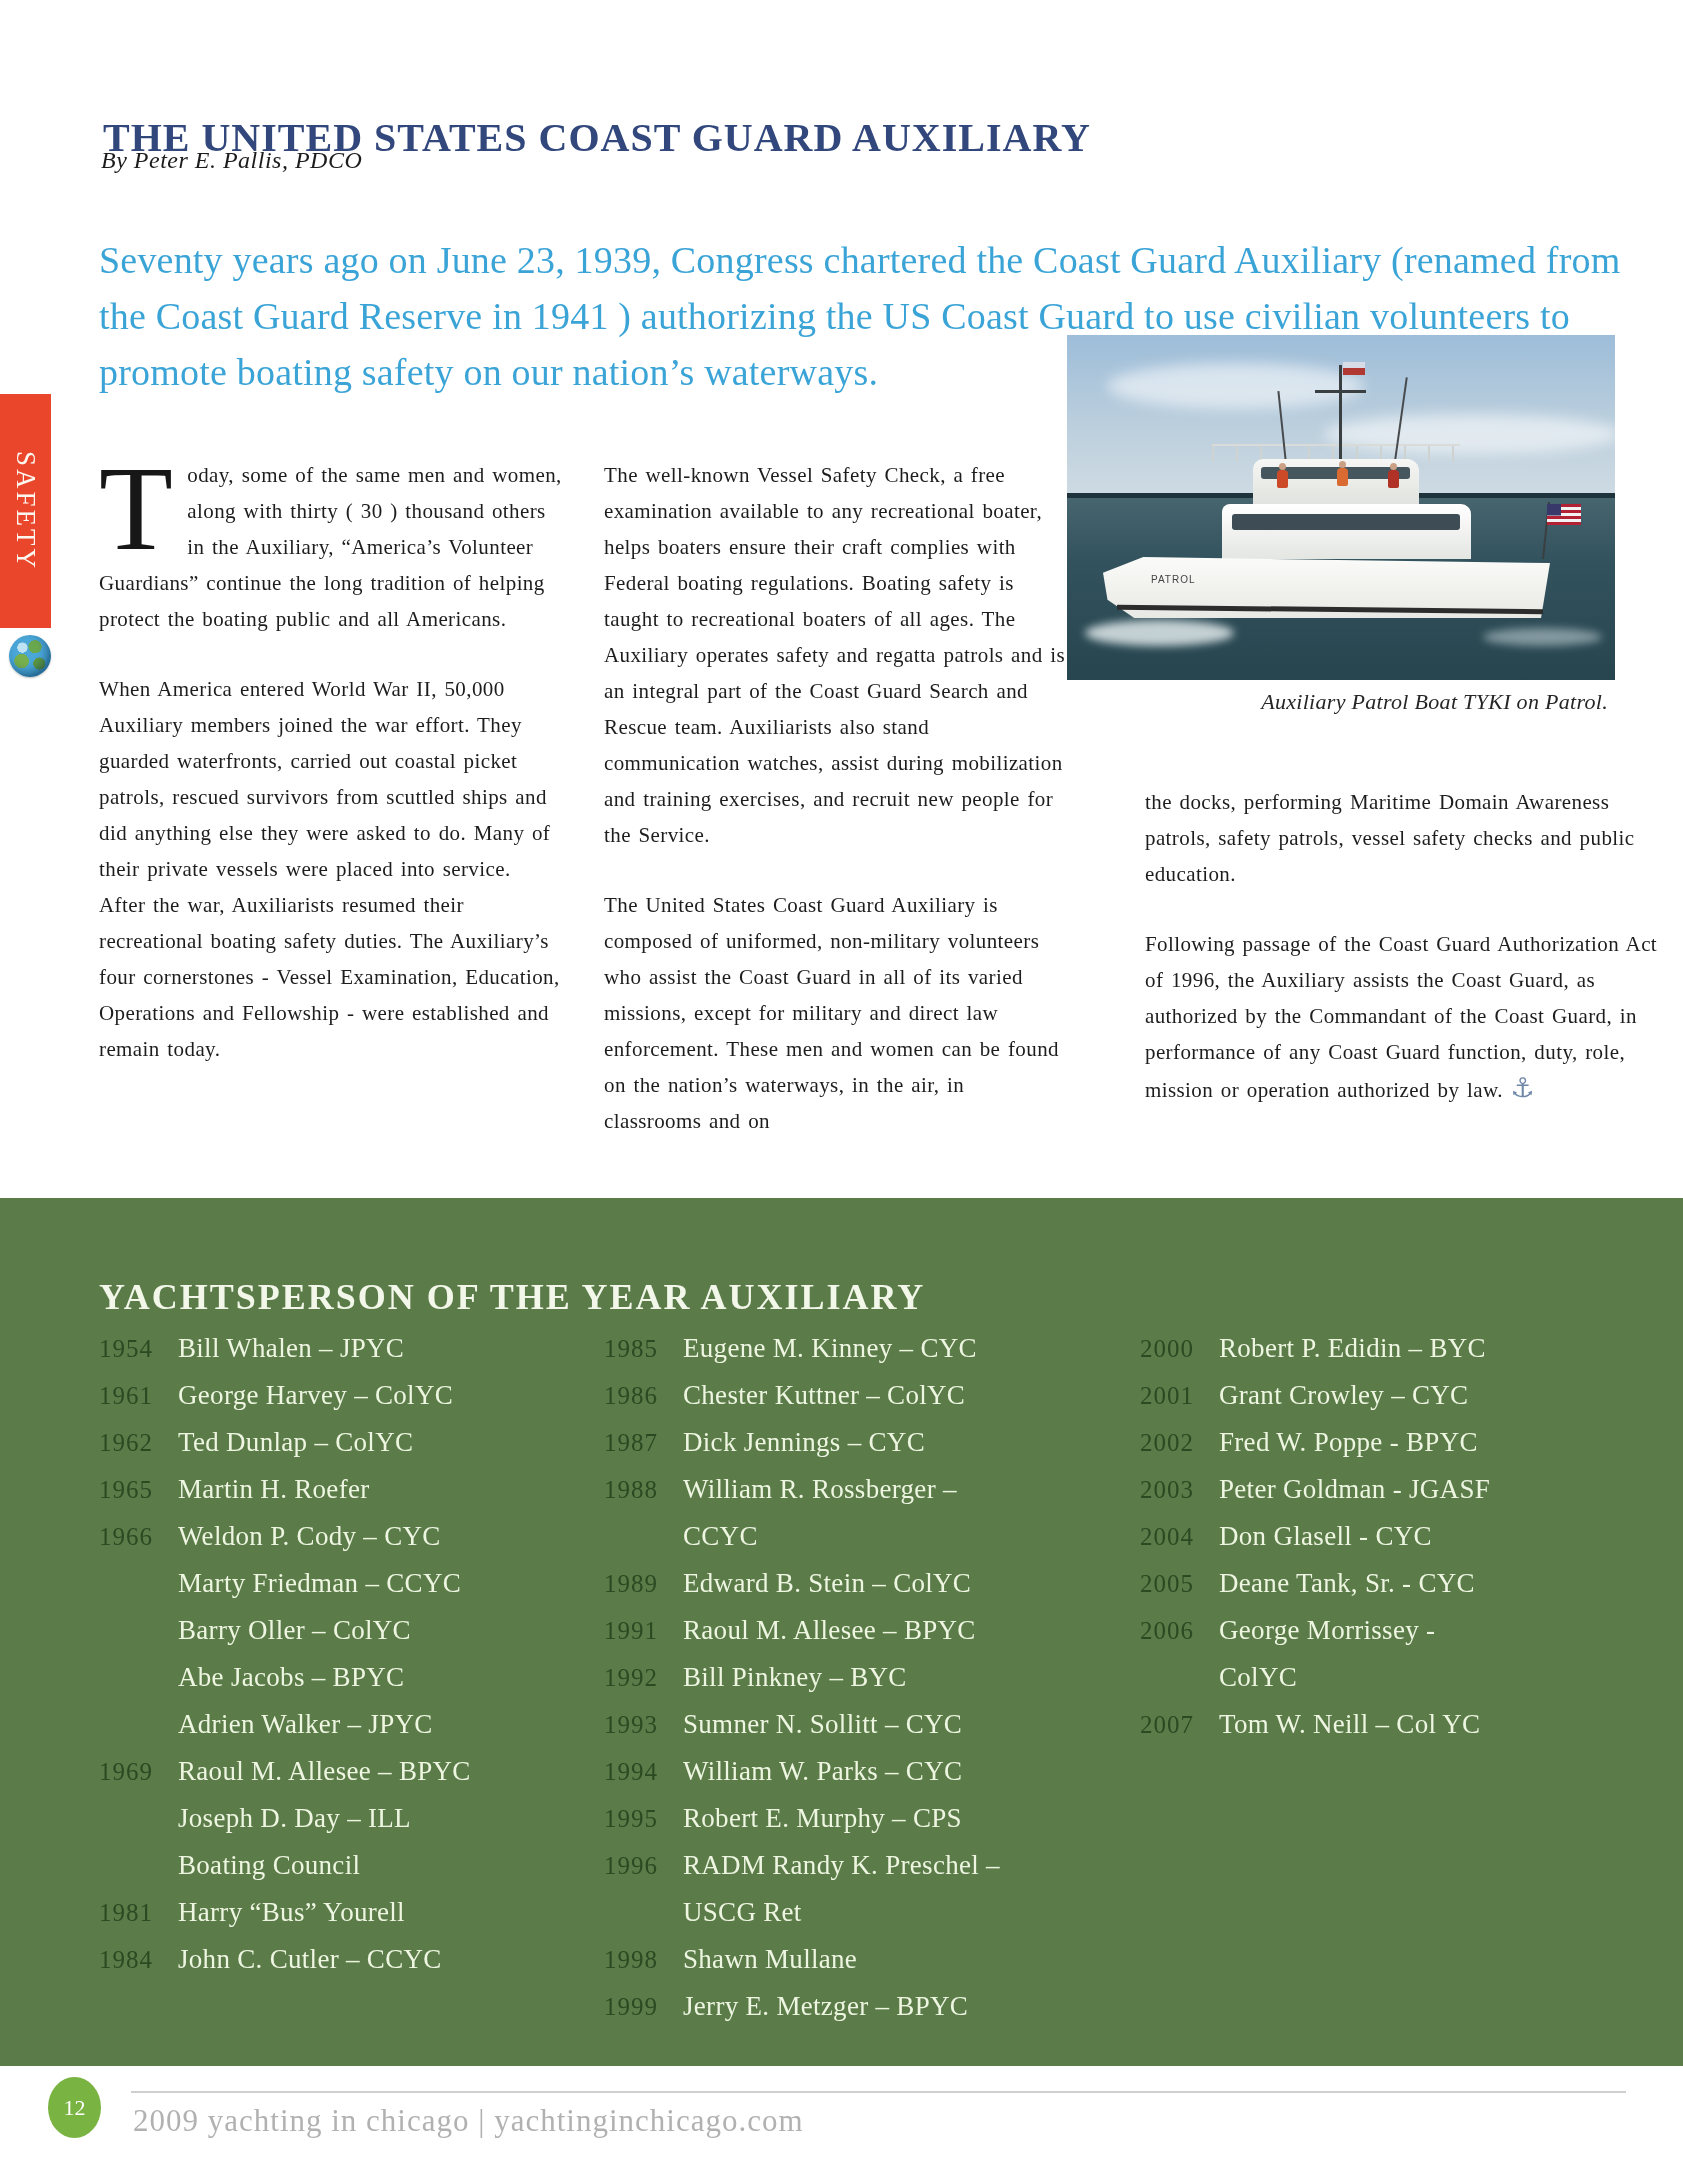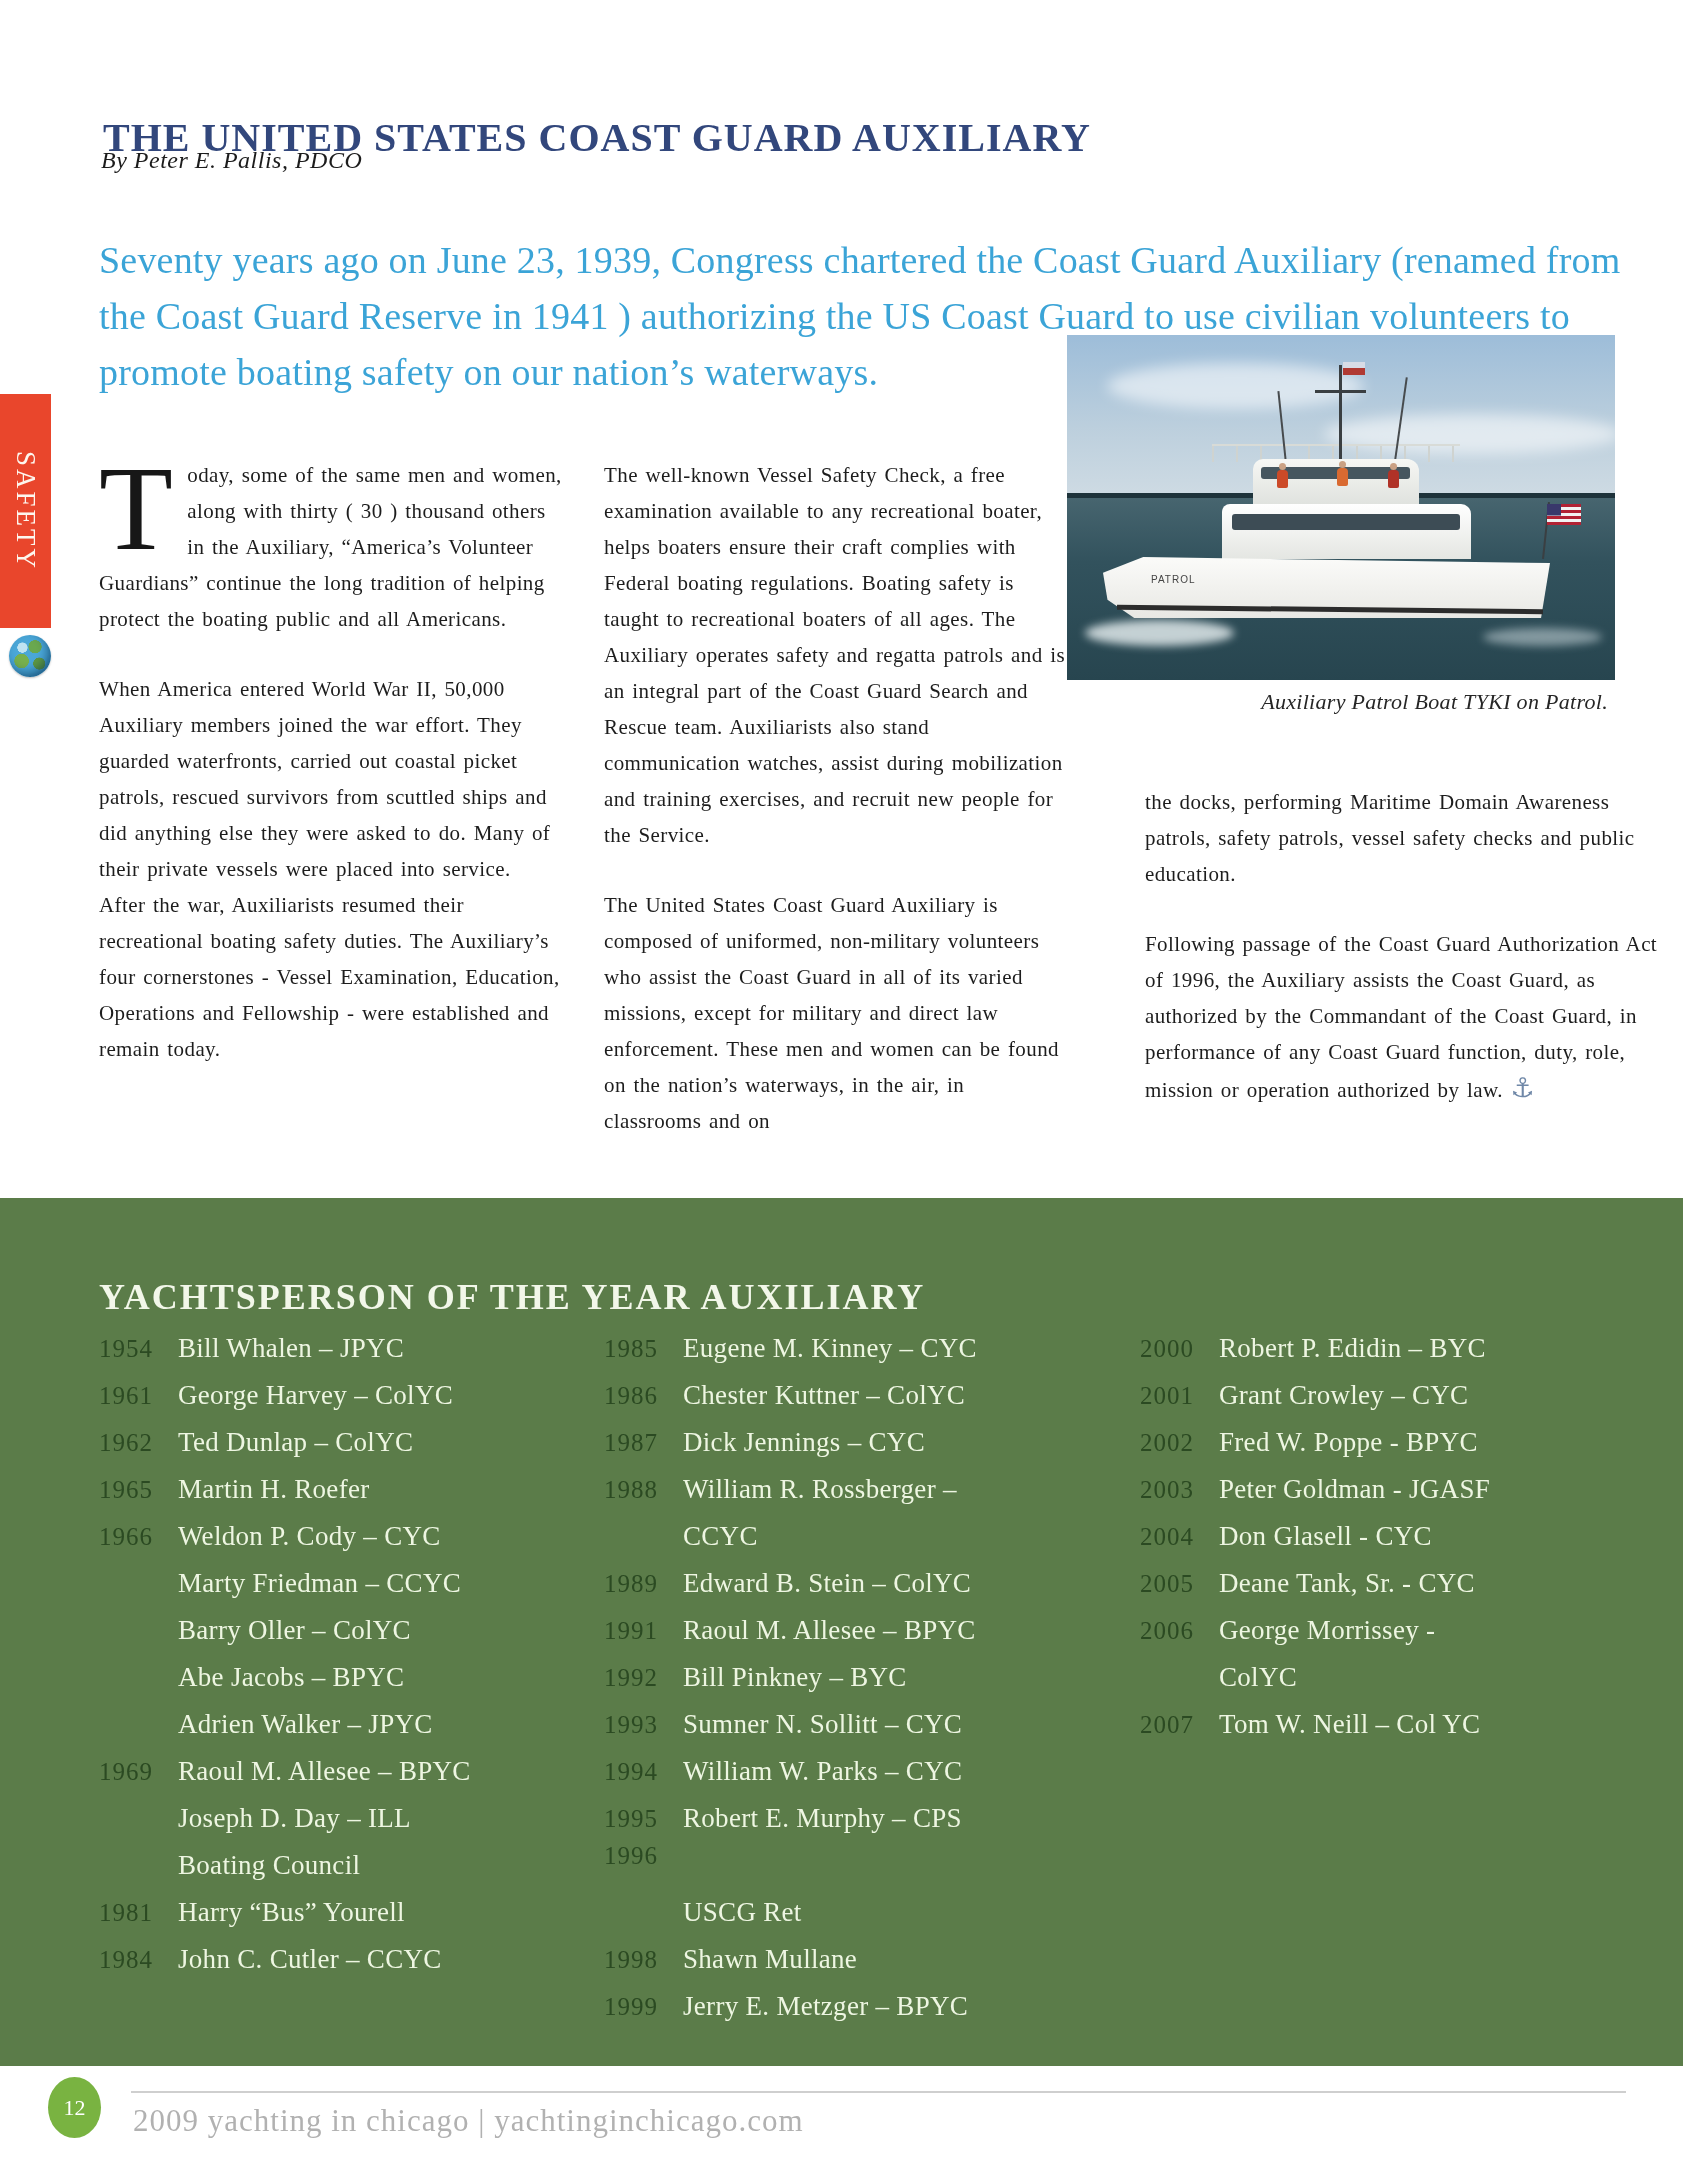--- a/index.html
+++ b/index.html
@@ -300,20 +300,21 @@
       <div class="recipient-row">
         <span class="year">1994</span>
         <span class="name">William W. Parks – CYC</span>
       </div>
       <div class="recipient-row">
         <span class="year">1995</span>
         <span class="name">Robert E. Murphy – CPS</span>
       </div>
       <div class="recipient-row">
         <span class="year">1996</span>
+        <span class="name">RADM Randy K. Preschel –</span>
       </div>
       <div class="recipient-row">
         <span class="year"></span>
         <span class="name">USCG Ret</span>
       </div>
       <div class="recipient-row">
         <span class="year">1998</span>
         <span class="name">Shawn Mullane</span>
       </div>
       <div class="recipient-row">

